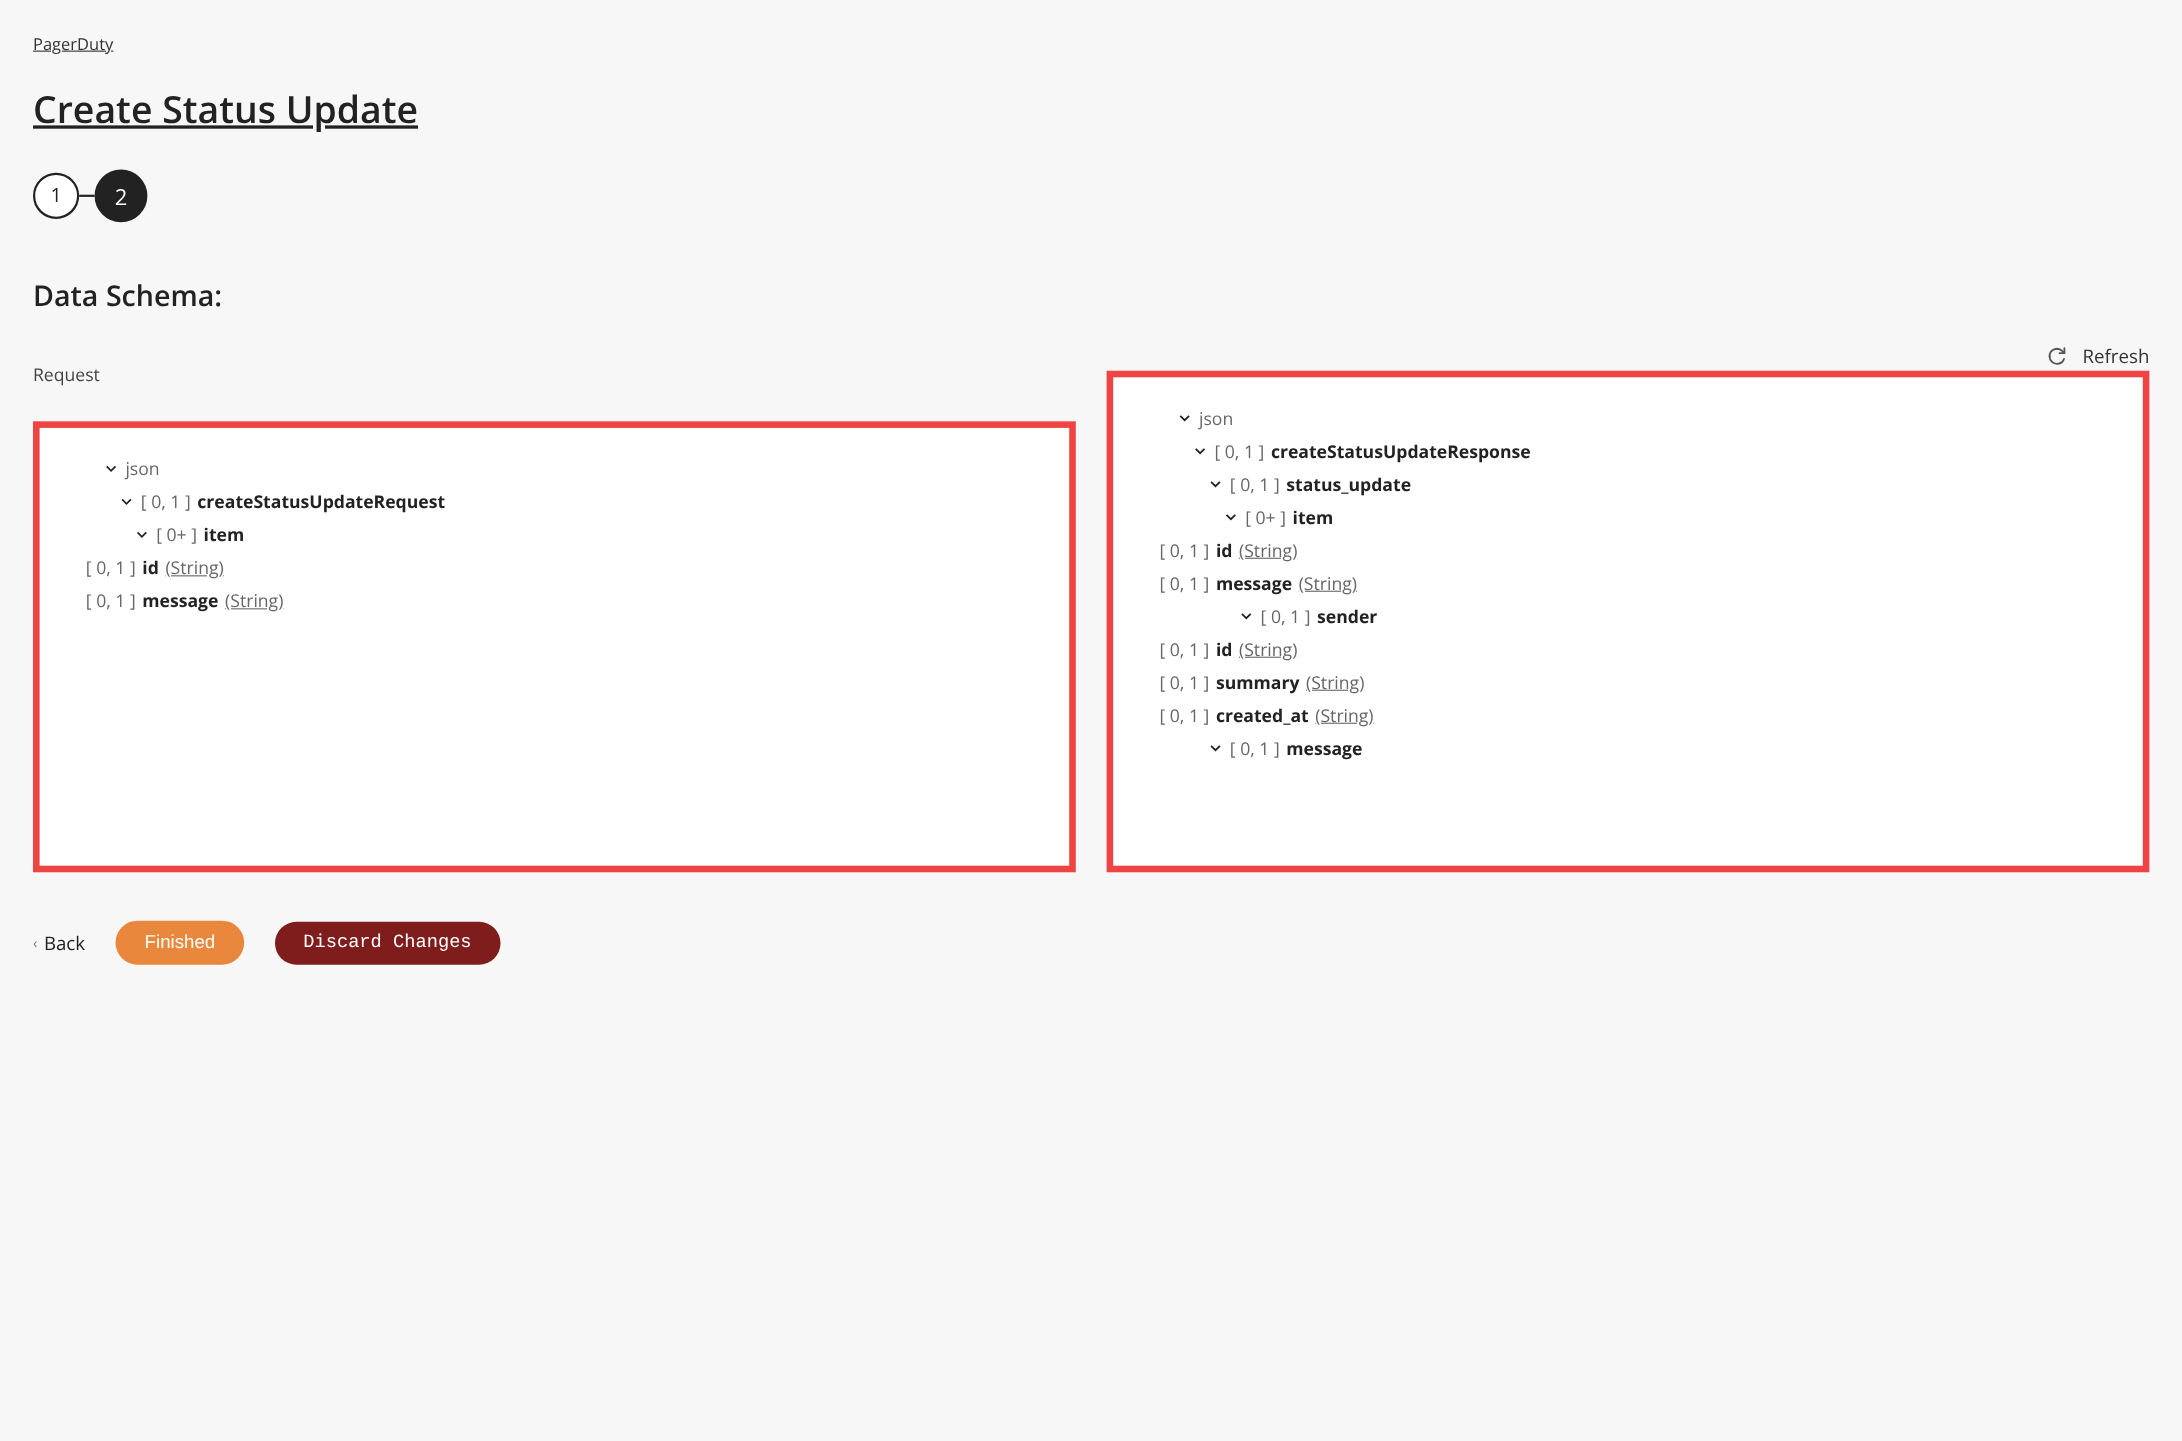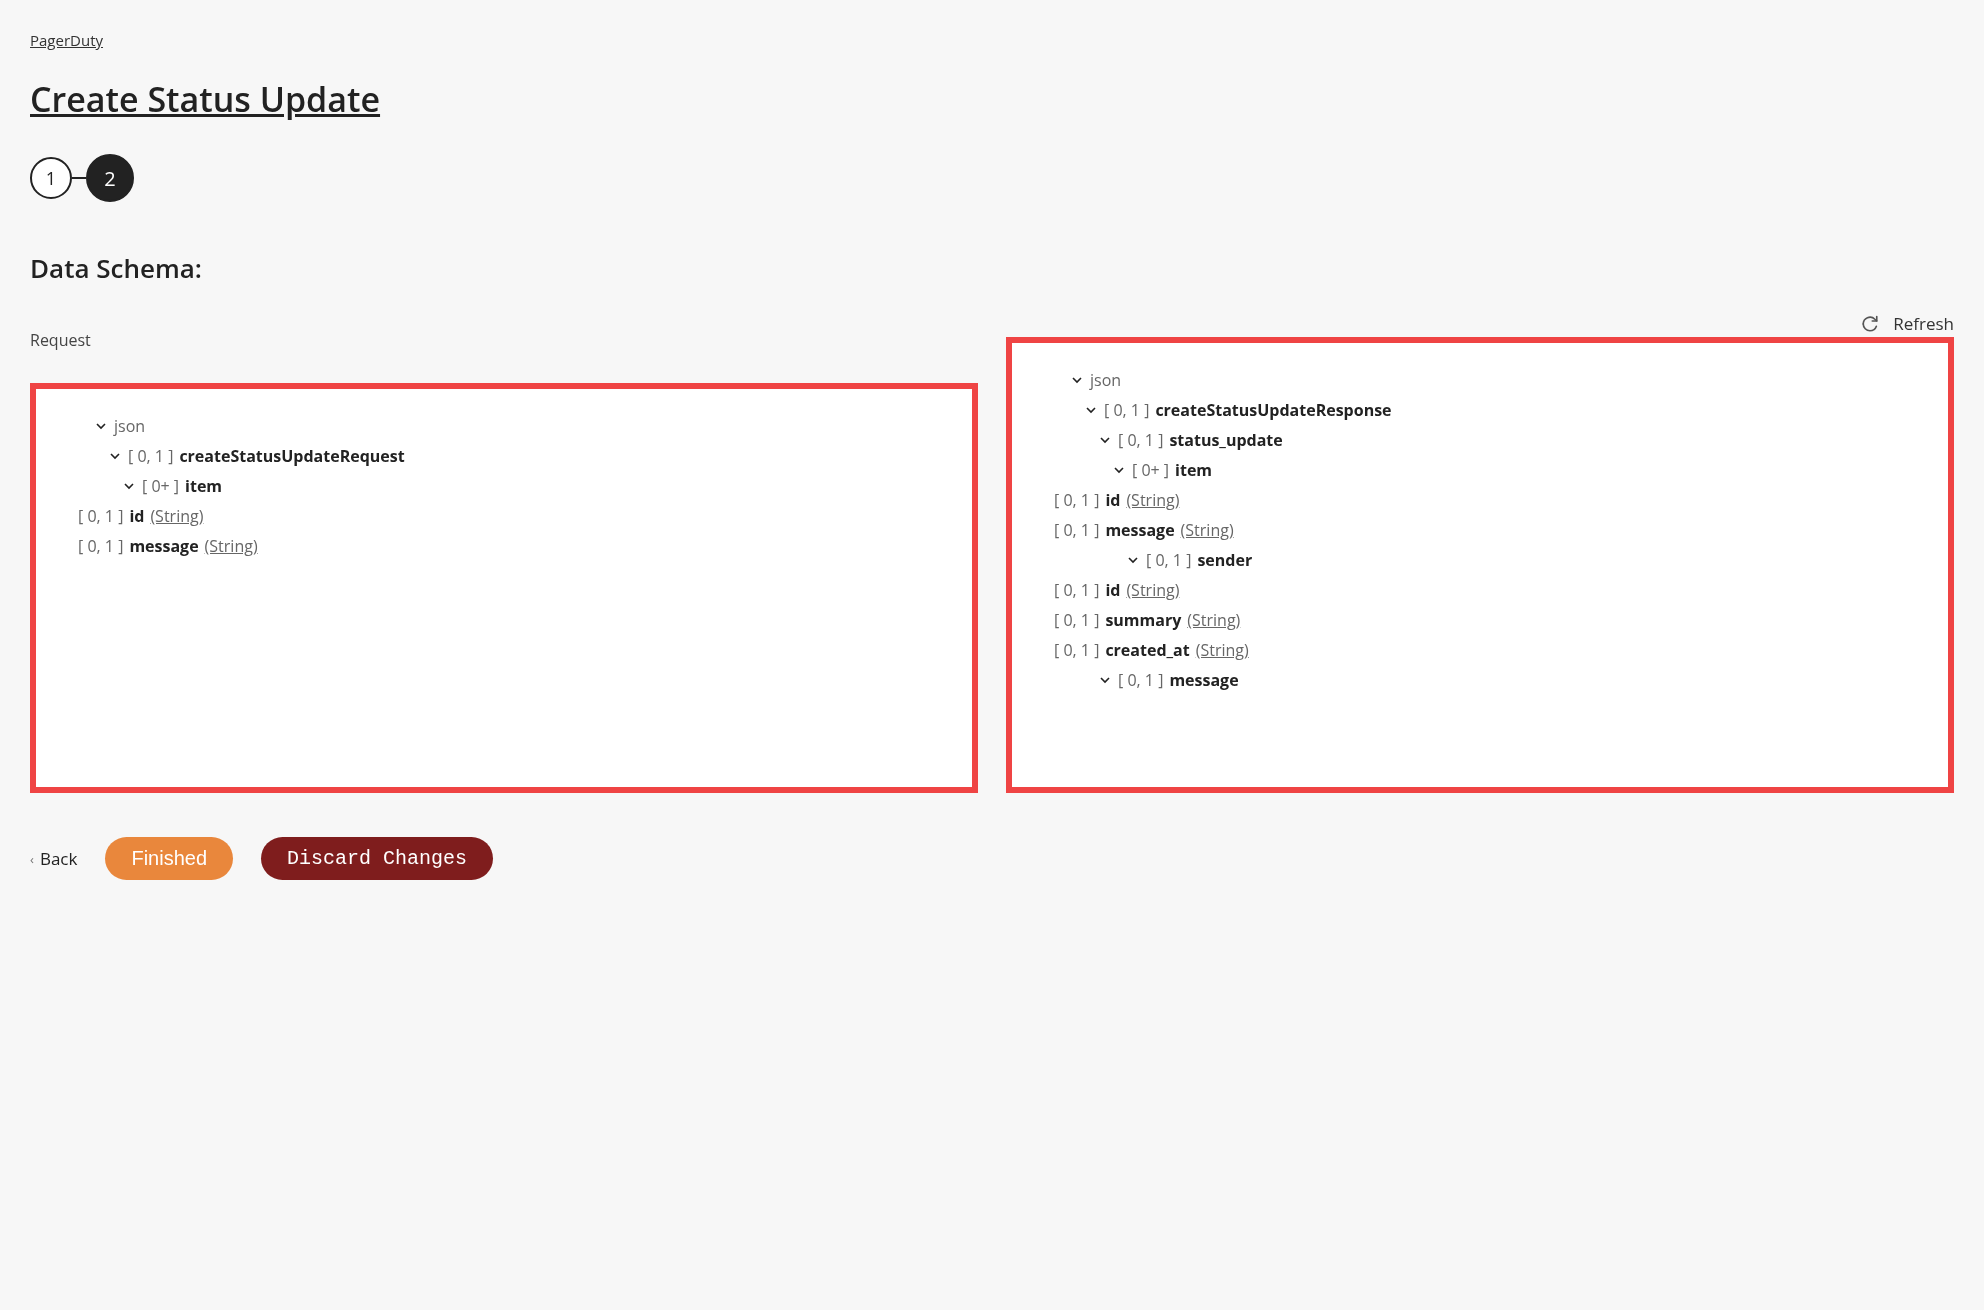--- a/index.html
+++ b/index.html
@@ -141,21 +141,21 @@
     gap: 6px;
     font-size: 17px;
     color: #222;
     cursor: pointer;
   }
   .back-caret { font-size: 13px; color: #777; }
   .btn {
     border: none;
     border-radius: 22px;
     padding: 10px 26px;
-    font-size: 20px;
+    font-size: 17px;
     cursor: pointer;
   }
   .btn-primary { background: #e9873c; color: #fff; }
   .btn-secondary { background: #7f1d1d; color: #fff; font-family: Liberation Mono, monospace; }
 </style>
 </head>
 <body>
 
 
 

